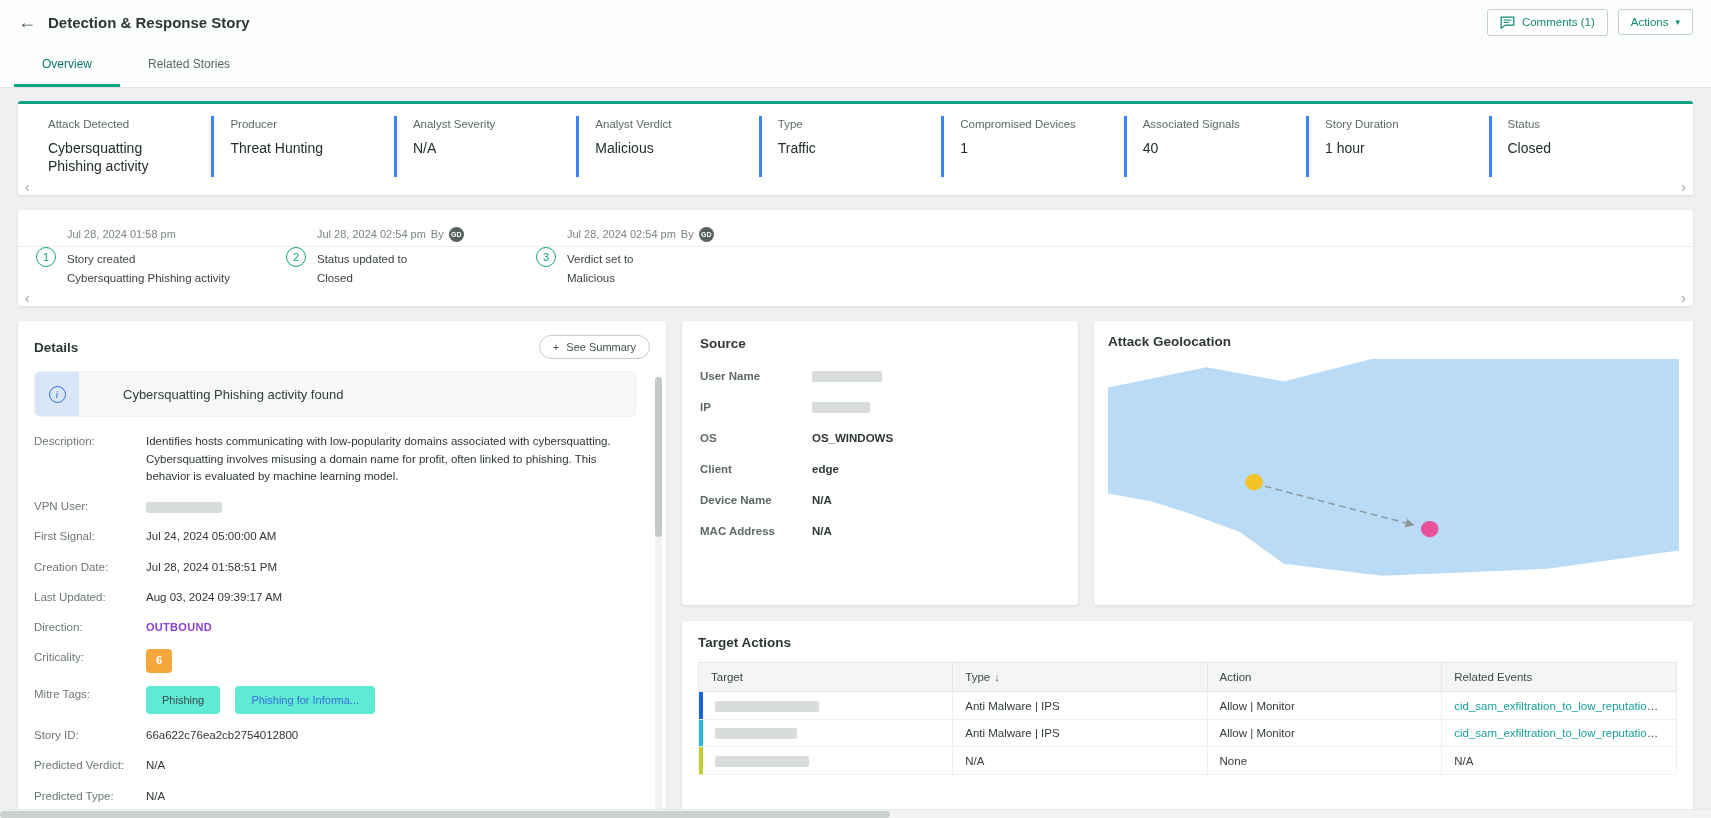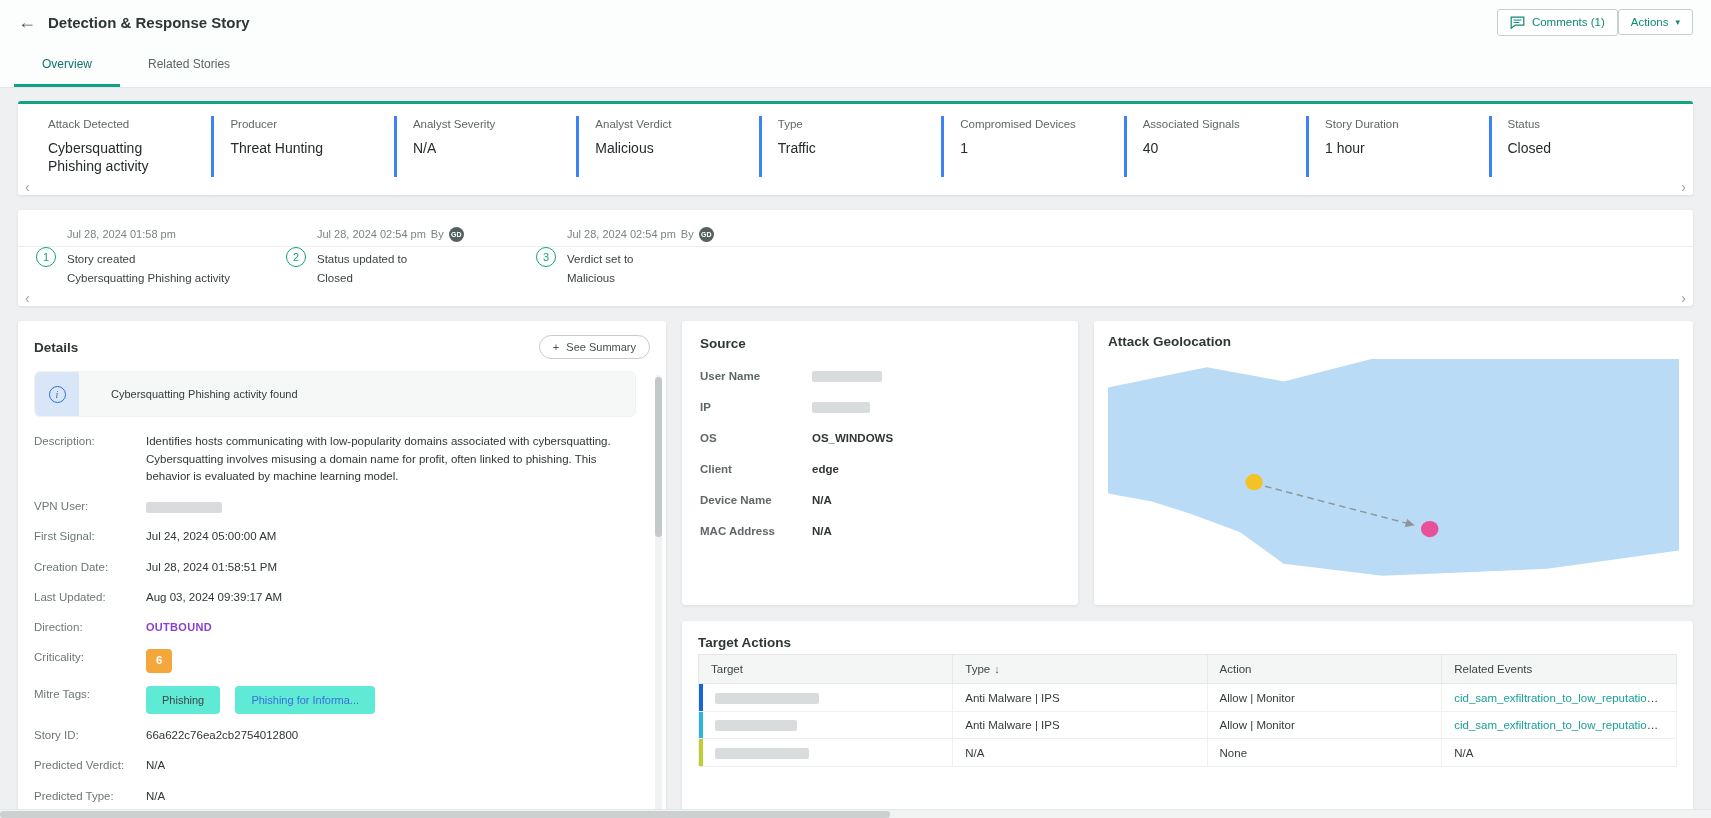--- a/index.html
+++ b/index.html
@@ -7,21 +7,21 @@
   body {
     font-family: "Liberation Sans", sans-serif;
     background:#eef0f1; color:#2e3636; font-size:12px;
   }
   
   .top { background:#fcfdfd; border-bottom:1px solid #e3e6e6; }
   .topbar { height:44px; display:flex; align-items:center; justify-content:space-between; padding:0 18px; }
   .topbar-left { display:flex; align-items:center; gap:12px; }
   .back-arrow { font-size:18px; color:#4a5454; cursor:pointer; line-height:1; }
   .page-title { font-size:15px; font-weight:700; color:#2e3636; }
-  .topbar-right { display:flex; align-items:center; }
+  .topbar-right { display:flex; align-items:center; gap:10px; }
   .btn { display:flex; align-items:center; gap:7px; background:#fff; border:1px solid #c2cfcb;
          border-radius:3px; padding:6px 12px; font-size:11.5px; color:#0e8a73; cursor:pointer;
          font-family:inherit; }
   .btn svg { display:block; }
   .chev { font-size:9px; color:#0e8a73; }
   .tabs { display:flex; padding-left:14px; }
   .tab { padding:13px 28px; font-size:12px; color:#5a6464; cursor:pointer; border-bottom:3px solid transparent; }
   .tab.active { color:#0f766e; font-weight:400; border-bottom-color:#12a182; }
   
   .content { padding:0 18px; }
@@ -61,21 +61,21 @@
   .details-head { display:flex; align-items:center; justify-content:space-between; padding:14px 16px 10px; }
   .pill-btn { display:flex; align-items:center; gap:7px; border:1px solid #c6cccc; border-radius:14px;
               background:#fff; padding:5px 13px; font-size:11px; color:#444e4e; cursor:pointer; font-family:inherit; }
   .details-scroll { position:relative; height:456px; padding:2px 30px 0 16px; overflow:hidden; }
   .alert { display:flex; align-items:stretch; background:#f6f8f8; border:1px solid #f0f2f2;
            border-radius:6px; overflow:hidden; margin-bottom:16px; min-height:46px; }
   .alert-icon { flex:none; width:44px; background:#d8e6f8; display:flex; align-items:center; justify-content:center; }
   .info-circle { width:17px; height:17px; border-radius:50%; border:1.6px solid #2e6fd2; color:#2e6fd2;
                  font-size:10px; font-style:italic; font-family:"Liberation Serif", serif;
                  display:flex; align-items:center; justify-content:center; }
-  .alert-text { padding:0 32px; display:flex; align-items:center; font-size:11px; color:#333b3b; }
+  .alert-text { padding:0 12px; display:flex; align-items:center; font-size:13px; color:#333b3b;margin-left:32px; }
   .drow { display:flex; margin-bottom:13px; align-items:flex-start; }
   .dlabel { flex:0 0 112px; font-size:11.5px; color:#6d7777; padding-top:2px; }
   .dvalue { font-size:11.5px; color:#2e3636; line-height:1.5; }
   .redact { display:inline-block; width:86px; height:11px; background:#d8dcdd; border-radius:2px; vertical-align:middle; }
   .purple { color:#8a3fd0; font-weight:700; font-size:11px; letter-spacing:.3px; }
   .crit { display:inline-block; background:#f5a73b; color:#fff; font-weight:700; font-size:11.5px;
           padding:3px 10px; border-radius:4px; }
   .chip { display:inline-block; background:#5eead4; border-radius:4px; padding:6px 16px; font-size:11px;
           color:#3d4747; margin-right:12px; cursor:pointer; }
   .chip.blue { color:#3a6fd8; }
@@ -83,21 +83,21 @@
   .vthumb { position:absolute; top:2px; left:0; width:7px; height:160px; background:#c3c8c9; border-radius:4px; }
   
   .source-rows { margin-top:18px; }
   .srow { display:flex; align-items:center; margin-bottom:19px;font-weight:bold; }
   .slbl { flex:0 0 112px; font-size:11.5px; color:#5e6868; }
   .sval { font-size:11.5px; color:#2e3636; }
   
   .map-wrap { margin-top:10px; height:224px; background:#fff; }
   .map-wrap svg { width:100%; height:100%; display:block; }
   
-  .ta-table { width:100%; border-collapse:collapse; margin-top:4px; font-size:11.5px; table-layout:fixed;border-radius:27px; }
+  .ta-table { width:100%; border-collapse:collapse; margin-top:12px; font-size:11.5px; table-layout:fixed;border-radius:27px; }
   .ta-table th { background:#f4f6f6; border:1px solid #e4e7e7; text-align:left; padding:8px 12px;
                  font-weight:400; color:#3c4646; font-size:11.5px; }
   .ta-table td { border:1px solid #edf0f0; border-top:none; padding:7px 12px; color:#333b3b; white-space:nowrap;
                  overflow:hidden; text-overflow:ellipsis; }
   .sort { color:#555f5f; font-size:11px; margin-left:4px; }
   .target-cell { position:relative; padding-left:16px !important; }
   .rowbar { position:absolute; left:0; top:0; bottom:0; width:4px; }
   .bar-1 { background:#1565d8; } .bar-2 { background:#29b6d8; } .bar-3 { background:#c0cf2f; }
   .link { color:#18a09a; cursor:pointer; }
   

